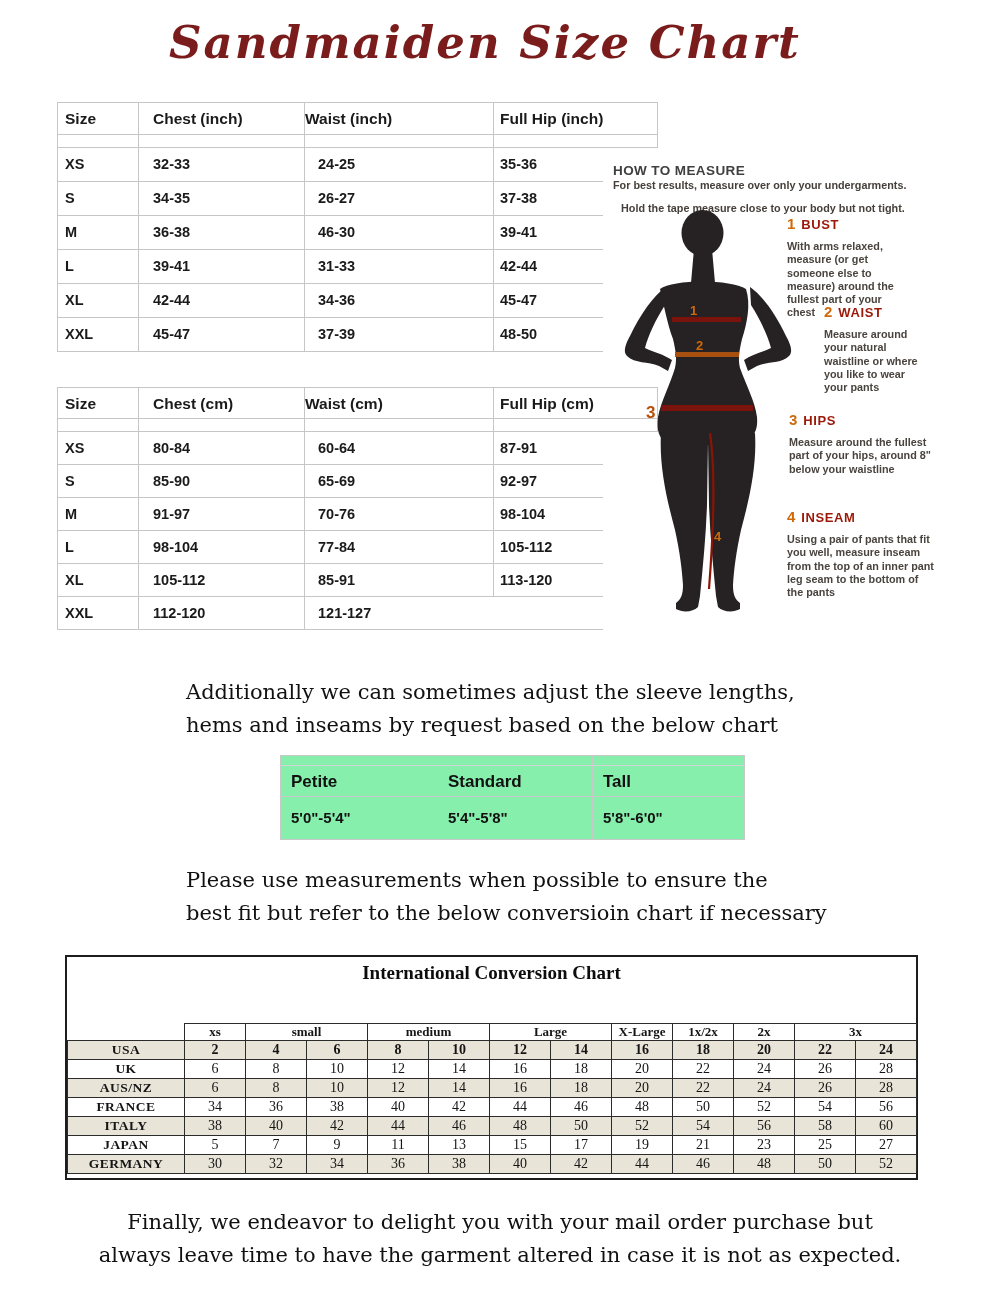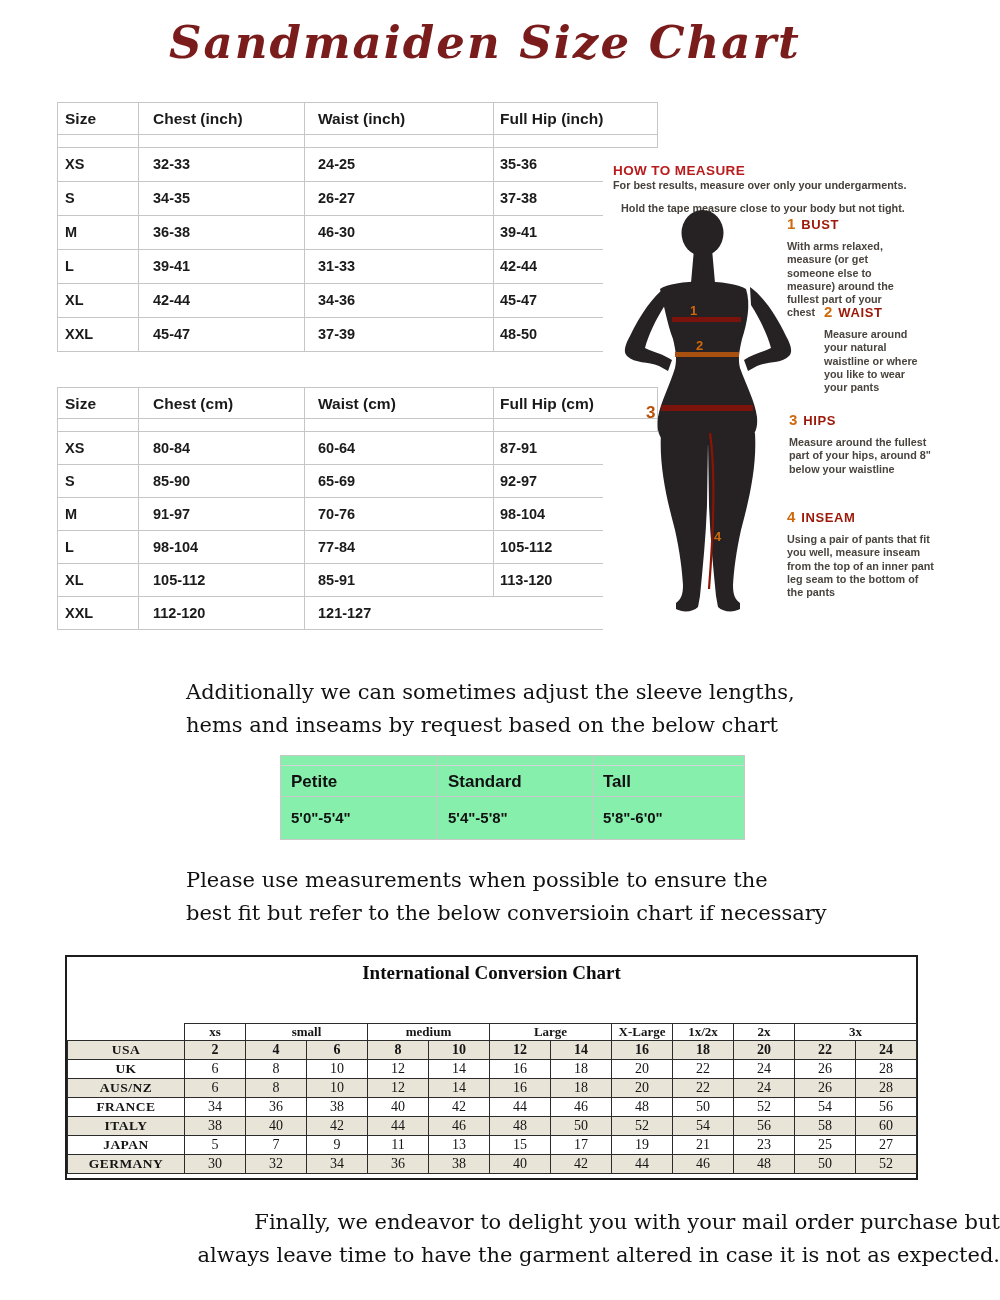--- a/index.html
+++ b/index.html
@@ -22,54 +22,54 @@
   }
   .inch .sz-head { grid-template-rows:32px 12px; }
   .cm   .sz-head { grid-template-rows:31px 12px; }
   .sz-head > div { border-left:1px solid #c6c6c6; }
   .sz-head > div.first { border-left:none; }
   .sz-head > div.h {
     border-bottom:1px solid #c6c6c6; font-weight:bold; font-size:15.5px; color:#1a1a1a;
     line-height:31px; white-space:nowrap;
   }
   .sz-head .c0 { padding-left:7px; } .sz-head .c1 { padding-left:14px; }
-  .sz-head .c2 { padding-left:13px; } .sz-head .c3 { padding-left:6px; }
+  .sz-head .c2 { } .sz-head .c3 { padding-left:6px; }
   .sz-body { position:absolute; left:0; border-left:1px solid #c6c6c6; width:546px; }
   .inch .sz-body { top:46px; } .cm .sz-body { top:45px; }
   .sz-row { display:grid; grid-template-columns:80px 166px 189px 111px; border-bottom:1px solid #c6c6c6; }
   .inch .sz-row { height:34px; } .cm .sz-row { height:33px; }
   .sz-row > div { border-left:1px solid #c6c6c6; font-weight:bold; font-size:14.5px; color:#1a1a1a; white-space:nowrap; }
   .inch .sz-row > div { line-height:33px; } .cm .sz-row > div { line-height:32px; }
   .sz-row > div:first-child { border-left:none; }
   .sz-row > div:nth-child(1){ padding-left:7px; } .sz-row > div:nth-child(2){ padding-left:14px; }
   .sz-row > div:nth-child(3){ padding-left:13px; } .sz-row > div:nth-child(4){ padding-left:6px; }
 
   
   .measure { position:absolute; left:613px; top:158px; width:385px; height:500px; }
-  .m-title { position:absolute; left:0; top:5px; font-weight:bold; font-size:13.5px; letter-spacing:.4px; color:#b91c1c; }
+  .m-title { position:absolute; left:0; top:5px; font-weight:bold; font-size:13.5px; letter-spacing:.4px; color:#404040; }
   .m-intro { position:absolute; left:0; font-weight:bold; font-size:10.8px; color:#46403a; white-space:nowrap; }
   .i1 { top:21px; } .i2 { top:44px;padding-left:8px; }
   .fig { position:absolute; left:2px; top:47px; }
   .step { position:absolute; }
   .s1 { left:174px; top:57px;  width:160px; }
   .s2 { left:211px; top:145px; width:140px; }
   .s3 { left:176px; top:253px; width:150px; }
   .s4 { left:174px; top:350px; width:155px; }
   .step-h { white-space:nowrap; }
   .step-h .num { font-weight:bold; font-size:15px; color:#cf6a0c; margin-right:6px; }
   .step-h .lab { font-weight:bold; font-size:13px; color:#9c1808; letter-spacing:.6px; }
   .step-t { margin-top:7px; font-weight:bold; font-size:10.8px; line-height:13.3px; color:#4a443e; }
   .s1 .step-t { width:125px; } .s2 .step-t { width:104px; }
   .s3 .step-t { width:145px; } .s4 .step-t { width:150px; }
 
   
   .para { position:absolute; font-family:"DejaVu Serif","Liberation Serif",serif; font-size:21px; line-height:33px; color:#111111; }
   .p1 { left:186px; top:676px; }
   .p2 { left:186px; top:864px; }
-  .p3 { left:0; top:1206px; width:1000px; text-align:right; }
+  .p3 { left:0; top:1206px; width:1000px; text-align:center; }
 
   
   .ht { position:absolute; left:280px; top:755px; width:465px; border:1px solid #c8c8c8; background:#86efac; }
   .ht-row { display:grid; grid-template-columns:156px 155px 152px; }
   .ht-thin { height:10px; border-bottom:1px solid #d4d4d4; }
   .ht-head { height:31px; border-bottom:1px solid #c8c8c8; }
   .ht-vals { height:42px; }
   .ht-row > div { border-left:1px solid #c8c8c8; padding-left:10px; white-space:nowrap; }
   .ht-row > div:first-child { border-left:none; }
   .ht-head > div { font-weight:bold; font-size:17px; color:#111; line-height:31px; }

